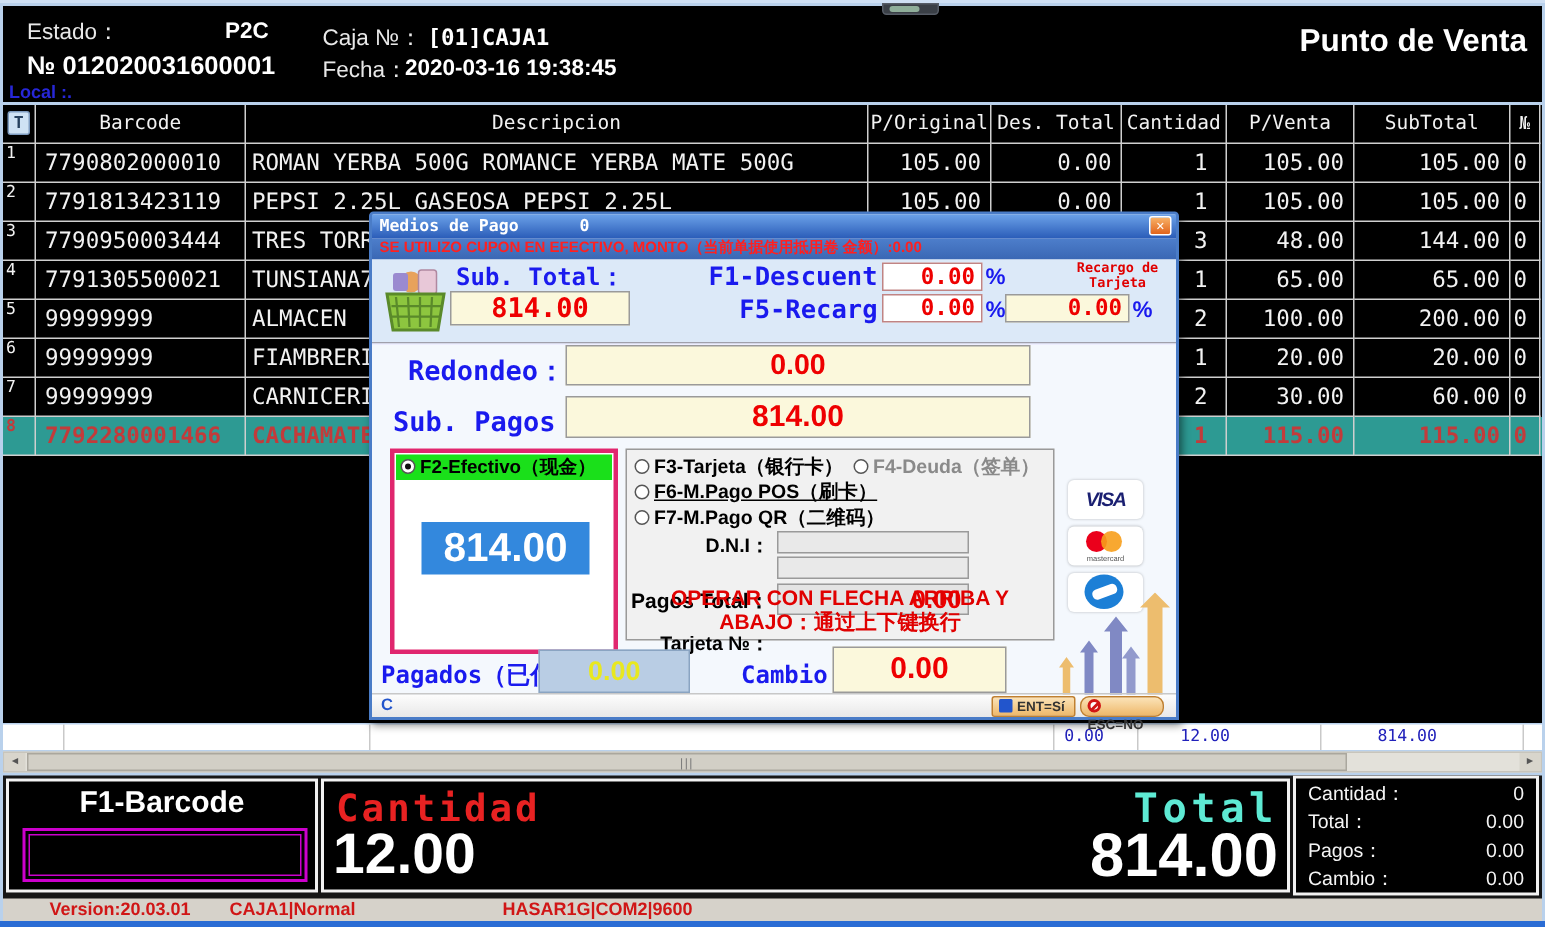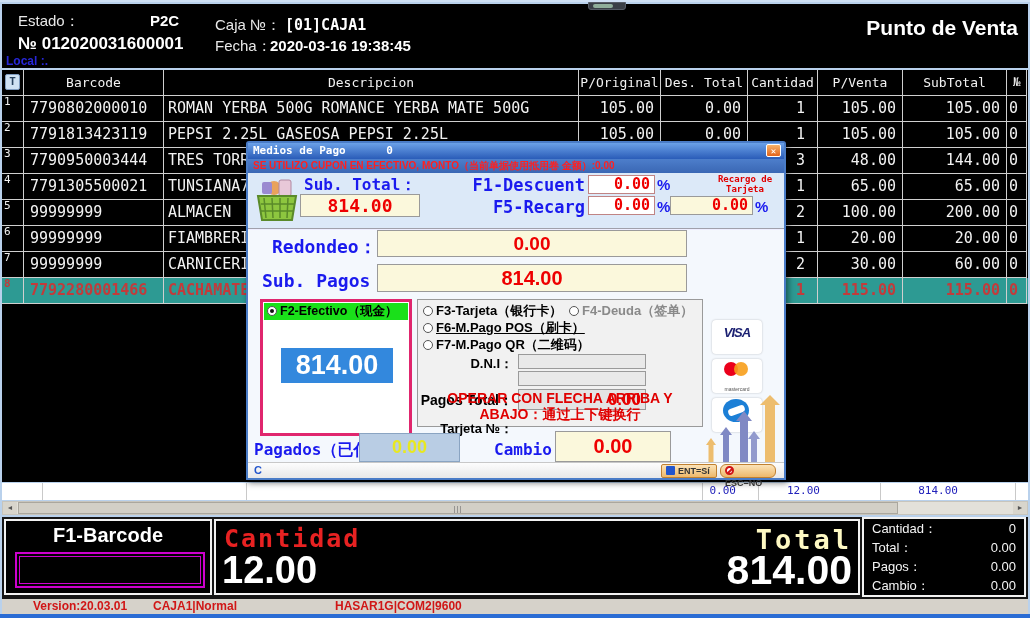--- a/index.html
+++ b/index.html
@@ -55,21 +55,21 @@
   .bpanel { position:absolute; background:#000; border:2px solid #f2f2f2; }
   .p-barcode { left:2px; top:2px; width:208px; height:76px; }
   .p-barcode .t { text-align:center; color:#fff; font-weight:bold; font-size:20px; margin-top:3px; }
   .bc-input { position:absolute; left:9px; top:31px; width:190px; height:36px; background:#000;
               border:2px solid #cc00cc; }
   .bc-input i { position:absolute; inset:2px; border:1px solid #cc00cc; display:block; }
   .p-mid { left:212px; top:2px; width:646px; height:76px; }
   .p-mid .cant-l { position:absolute; left:8px; top:3px; color:#e82222; font-weight:bold; font-size:25px;
                    font-family:"DejaVu Sans Mono",monospace; letter-spacing:2px; }
   .p-mid .cant-v { position:absolute; left:6px; top:28px; color:#fff; font-weight:bold; font-size:38px; }
-  .p-mid .tot-l { position:absolute; right:6px; top:3px; color:#fef9c3; font-weight:bold; font-size:27px;
+  .p-mid .tot-l { position:absolute; right:6px; top:3px; color:#5eead4; font-weight:bold; font-size:27px;
                   font-family:"DejaVu Sans Mono",monospace; letter-spacing:3px; }
   .p-mid .tot-v { position:absolute; right:6px; top:26px; color:#fff; font-weight:bold; font-size:41px; }
   .p-right { left:860px; top:0px; width:164px; height:80px; }
   .p-right .r { display:flex; justify-content:space-between; padding:0 8px; color:#f4f4f4; font-size:13px; line-height:19px; }
   
   .status { position:absolute; left:2px; top:597px; width:1026px; height:15px; background:#d6d2ca;
             font-size:12px; font-weight:bold; color:#d01616; }
   .status span { position:absolute; top:0;margin-left:23px; }
   .st-ver{left:8px;} .st-caja{left:128px;} .st-dev{left:310px;}
   .bluestrip { position:absolute; left:0; top:612px; width:1030px; height:6px; background:#2a6cd4; }
@@ -123,21 +123,21 @@
   .optrow { position:absolute; left:2px; white-space:nowrap; }
   .o1{top:2px;} .o1b{left:148px;top:2px;color:#8a8a8a;} .o2{top:19px;text-decoration:underline;} .o3{top:36px;}
   .frm-lbl { position:absolute; width:95px; text-align:right; font-size:13px; font-weight:bold; }
   .frm-fld { position:absolute; left:100px; width:128px; height:15px; background:#e9e9e9; border:1px solid #9a9a9a; }
   .dni-l{top:55px;} .dni-f{top:54px;}
   .tar-l{top:88px;margin-top:32px;} .tar-f{top:71px;}
   .pt-l{top:92px;font-size:14px;} .pt-f{top:89px;height:21px;text-align:right;font-size:17px;line-height:19px;padding-right:4px;background:#e4e4e4;}
   .opt-hint { position:absolute; left:0; right:0; bottom:2px; text-align:center; color:#e00000;
               font-size:14px; font-weight:bold; }
   .cards { position:absolute; left:464px; top:177px; width:50px; }
-  .card { width:50px; height:34px; background:#fff; border-radius:4px; margin-bottom:5px; position:relative;
+  .card { width:50px; height:26px; background:#fff; border-radius:4px; margin-bottom:5px; position:relative;
           box-shadow:0 0 2px rgba(0,0,0,.25); overflow:hidden; }
   .visa-t { color:#1a1f71; font-weight:bold; font-style:italic; font-size:13px; text-align:center; line-height:26px; letter-spacing:-1px; }
   .mc-c1,.mc-c2 { position:absolute; top:3px; width:14px; height:14px; border-radius:50%; }
   .mc-c1 { left:12px; background:#eb001b; } .mc-c2 { left:22px; background:#f79e1b; opacity:.9; }
   .mc-t { position:absolute; bottom:1px; width:100%; text-align:center; font-size:5px; color:#555; }
   .hs-circ { position:absolute; left:11px; top:1px; width:26px; height:23px; background:#1c7fd6; border-radius:50%; }
   .hs-hand { position:absolute; left:16px; top:9px; width:17px; height:7px; background:#fff; border-radius:3px; transform:rotate(-20deg); }
   .pg-lbl { position:absolute; left:6px; top:297px; font-size:16px; }
   .pg-box { position:absolute; left:111px; top:290px; width:101px; height:29px; background:#b9cde4;
             border:1px solid #8aa4c2; color:#e8e820; font-weight:bold; font-size:18px; text-align:center; line-height:27px; }

